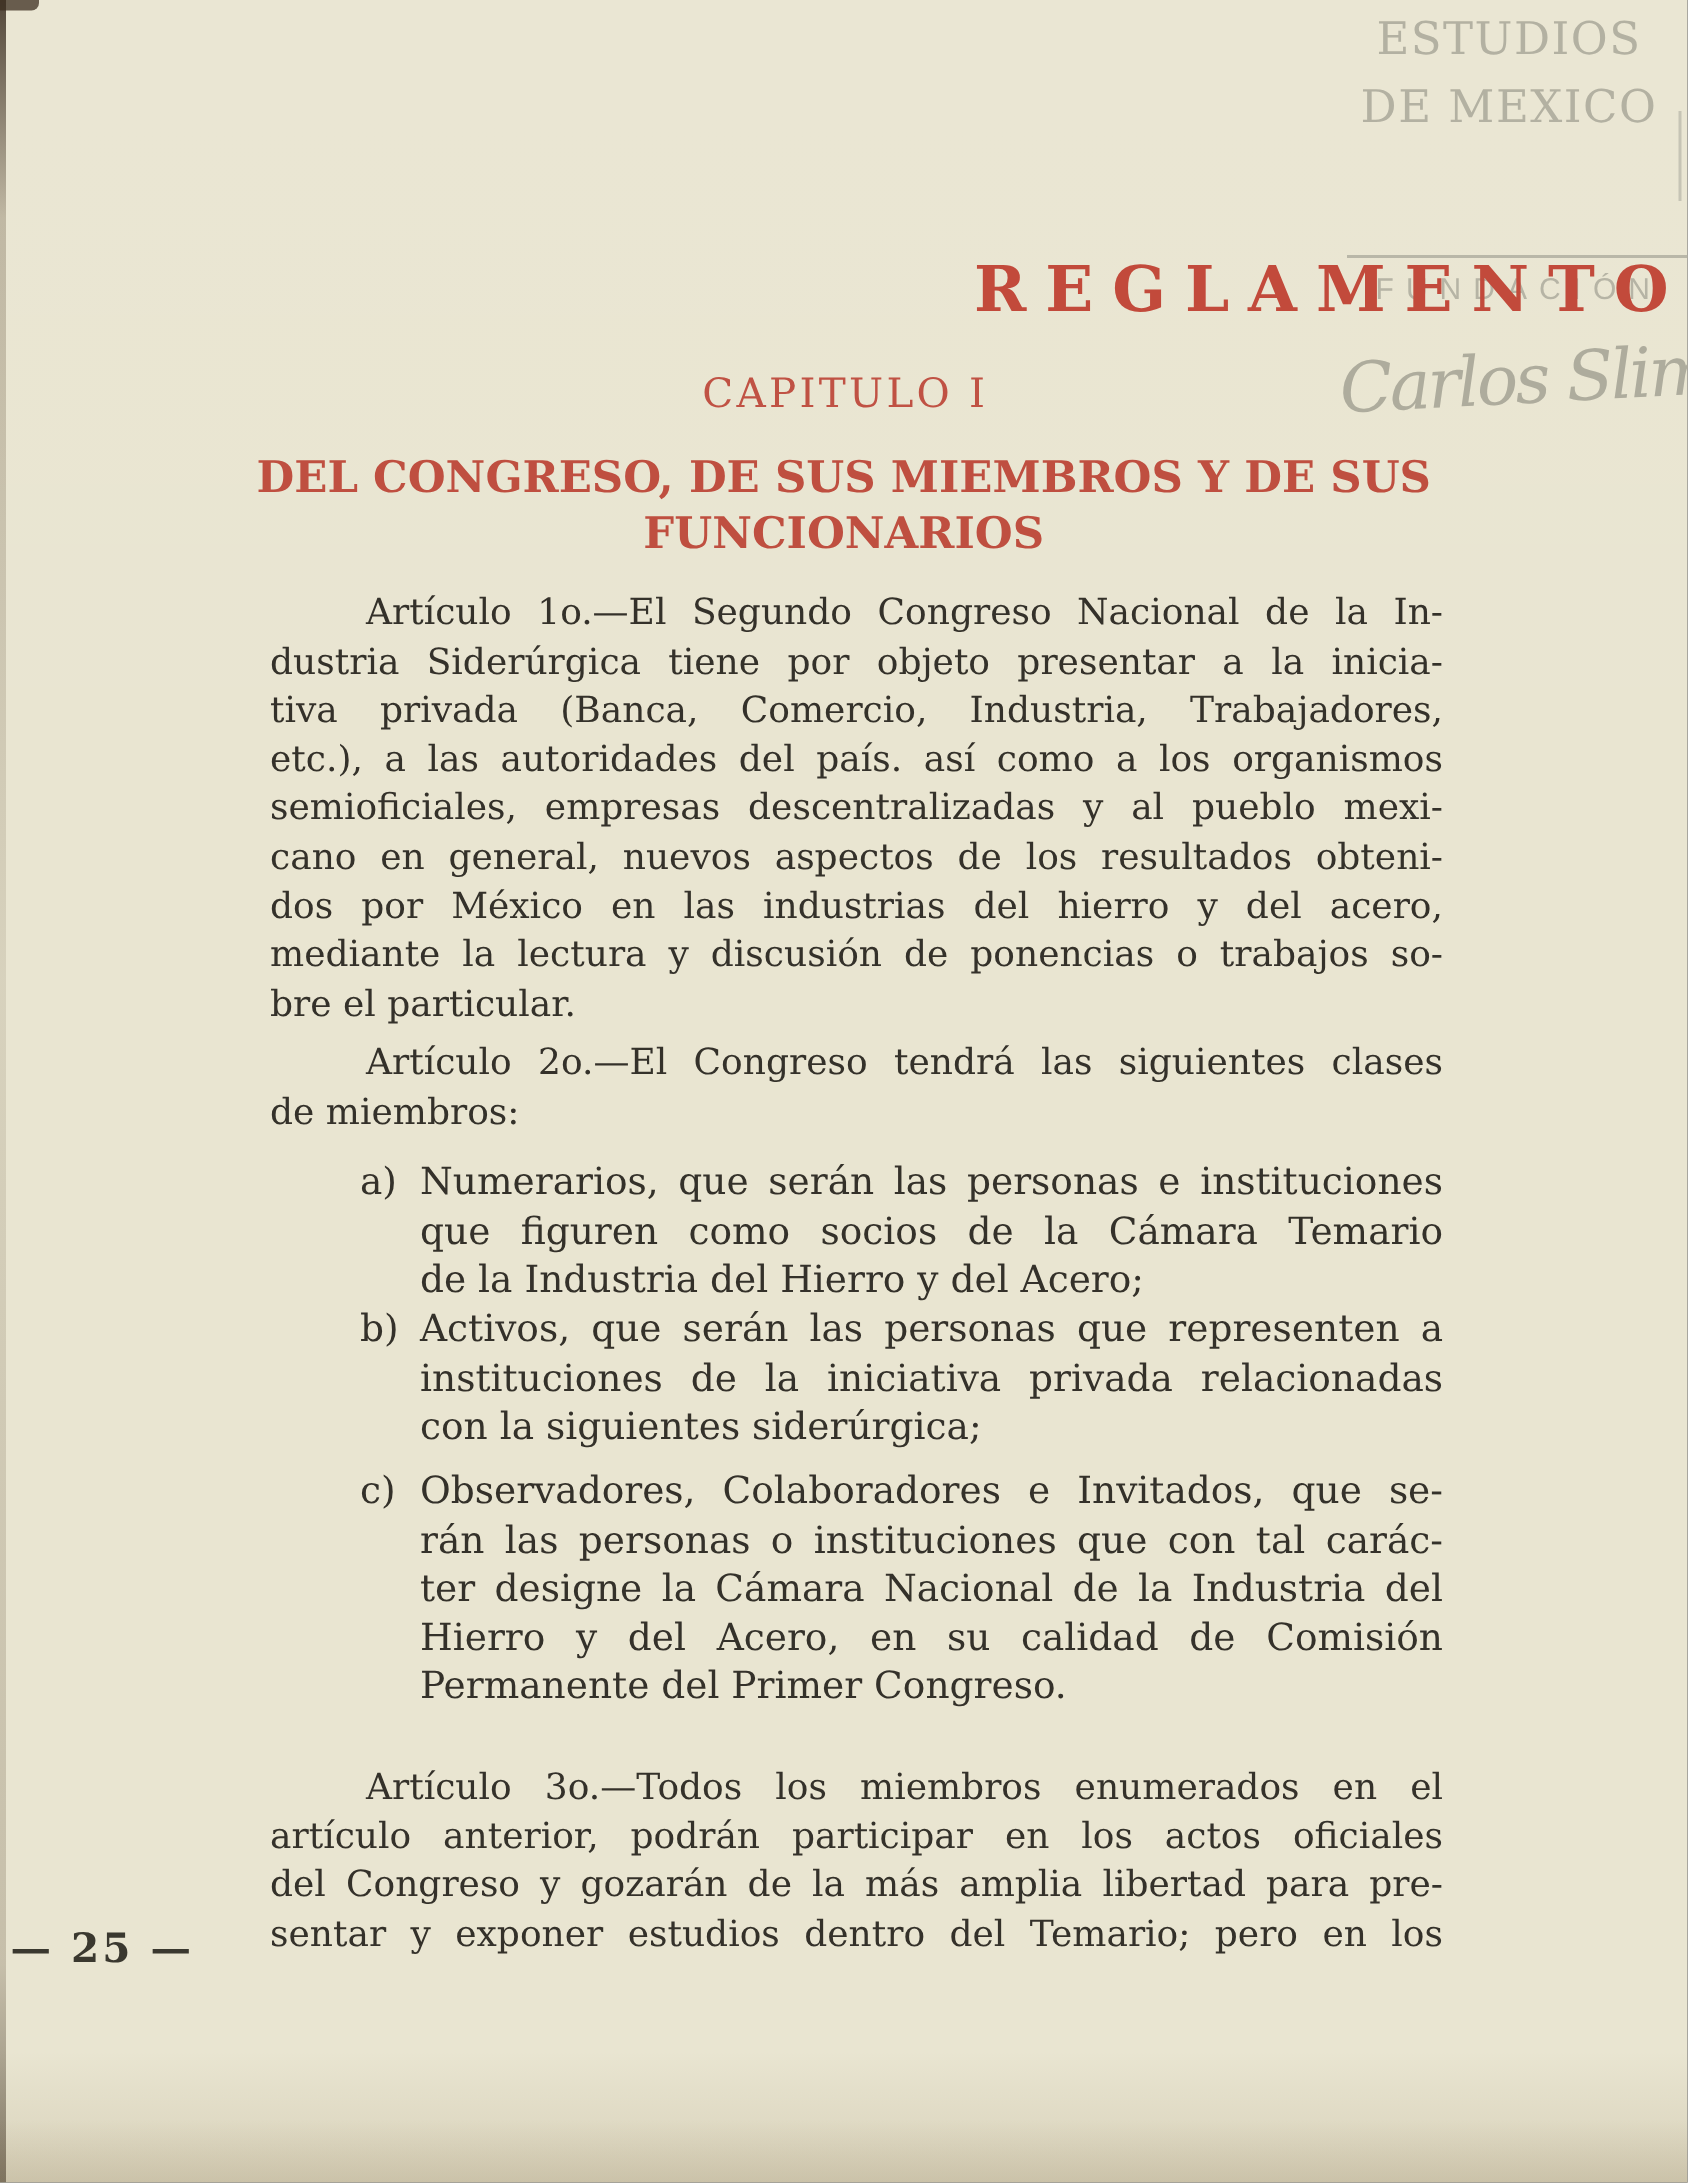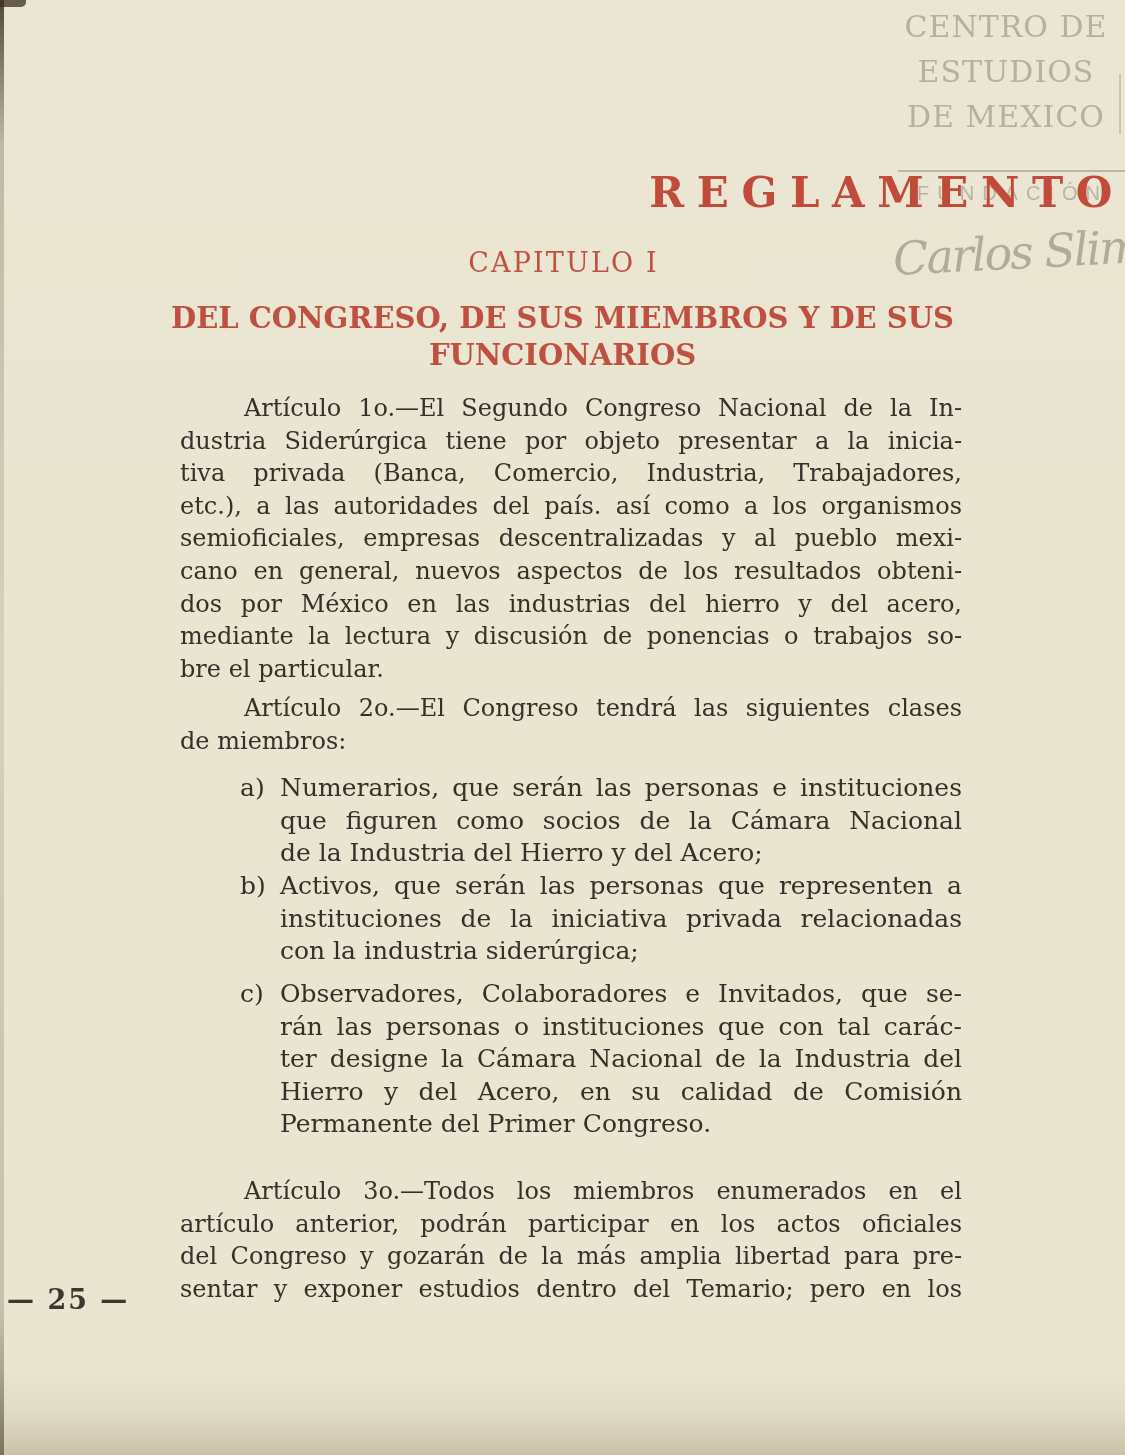--- a/index.html
+++ b/index.html
@@ -66,21 +66,20 @@
 <body>
 
 <div class="page">
 
   <div class="left-edge"></div>
   <div class="corner-mark"></div>
   <div class="right-artifact"></div>
   <div class="bottom-shade"></div>
 
   <div class="wm-block">
-    <div>CENTRO DE</div>
     <div>ESTUDIOS</div>
     <div>DE MEXICO</div>
   </div>
   <div class="wm-rule"></div>
   <div class="wm-foundation">FUNDACIÓN</div>
   <div class="wm-signature">Carlos Slim</div>
 
   <h1 class="title">REGLAMENTO</h1>
   <h2 class="chapter">CAPITULO I</h2>
   <h3 class="section">
@@ -102,31 +101,31 @@
 
   <div class="para p2">
     <div class="ln indent">Artículo 2o.—El Congreso tendrá las siguientes clases</div>
     <div class="ln last-left">de miembros:</div>
   </div>
 
   <div class="list-item item-a">
     <div class="li-label">a)</div>
     <div class="li-lines">
       <div class="ln">Numerarios, que serán las personas e instituciones</div>
-      <div class="ln">que figuren como socios de la Cámara Nacional</div>
+      <div class="ln">que figuren como socios de la Cámara Temario</div>
       <div class="ln last-left">de la Industria del Hierro y del Acero;</div>
     </div>
   </div>
 
   <div class="list-item item-b">
     <div class="li-label">b)</div>
     <div class="li-lines">
       <div class="ln">Activos, que serán las personas que representen a</div>
       <div class="ln">instituciones de la iniciativa privada relacionadas</div>
-      <div class="ln last-left">con la industria siderúrgica;</div>
+      <div class="ln last-left">con la siguientes siderúrgica;</div>
     </div>
   </div>
 
   <div class="list-item item-c">
     <div class="li-label">c)</div>
     <div class="li-lines">
       <div class="ln">Observadores, Colaboradores e Invitados, que se-</div>
       <div class="ln">rán las personas o instituciones que con tal carác-</div>
       <div class="ln">ter designe la Cámara Nacional de la Industria del</div>
       <div class="ln">Hierro y del Acero, en su calidad de Comisión</div>

